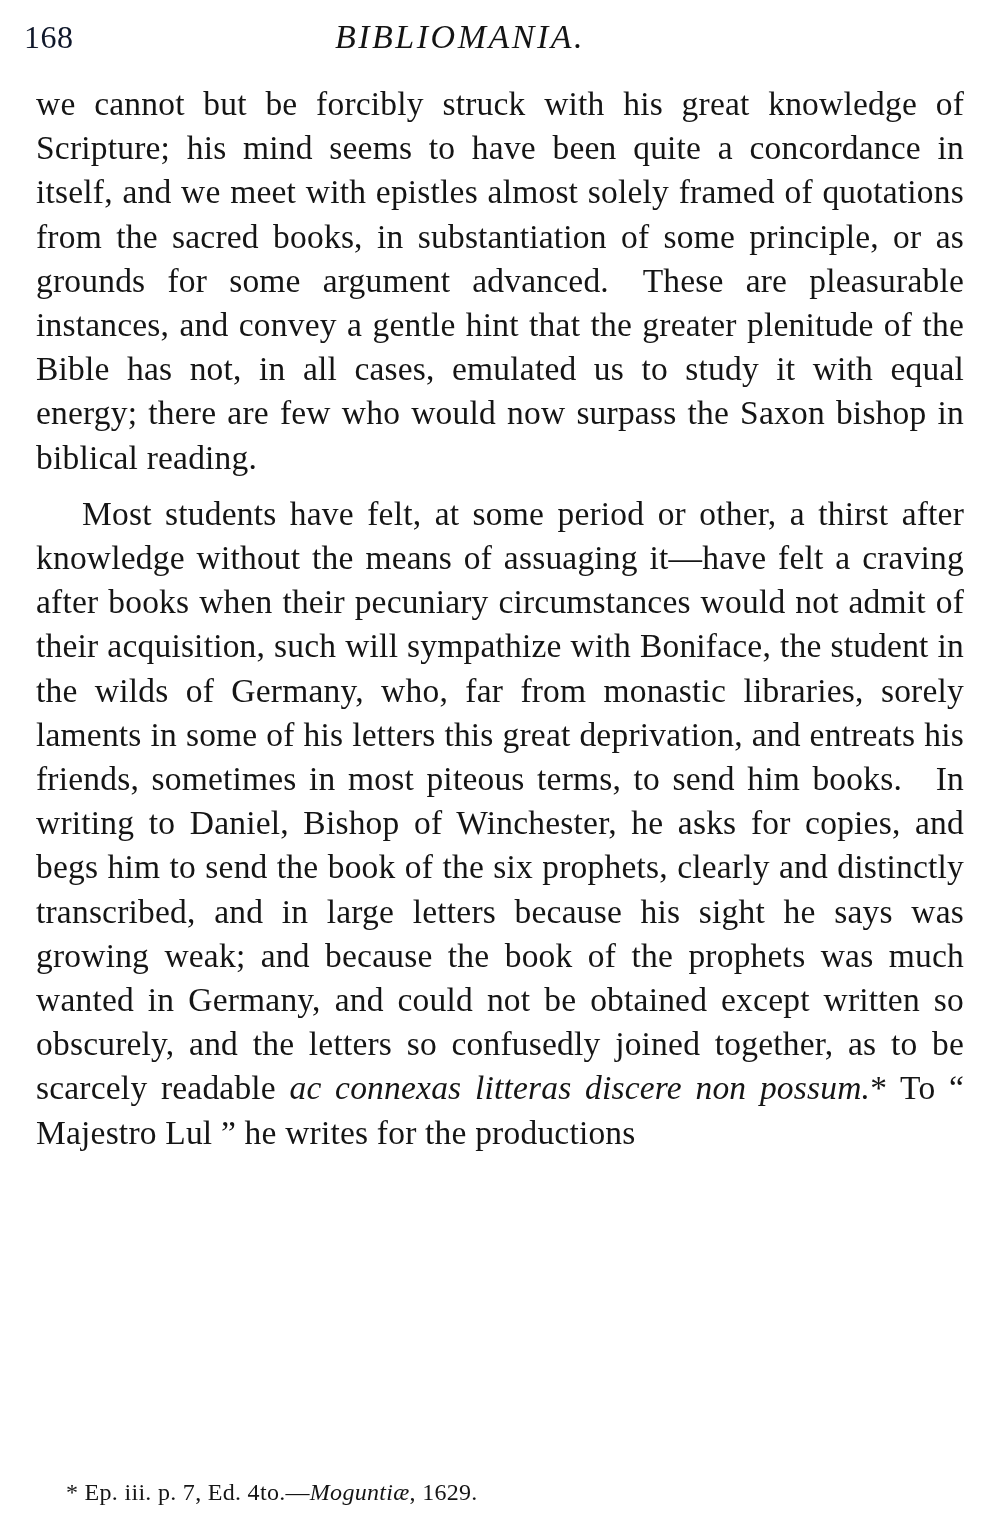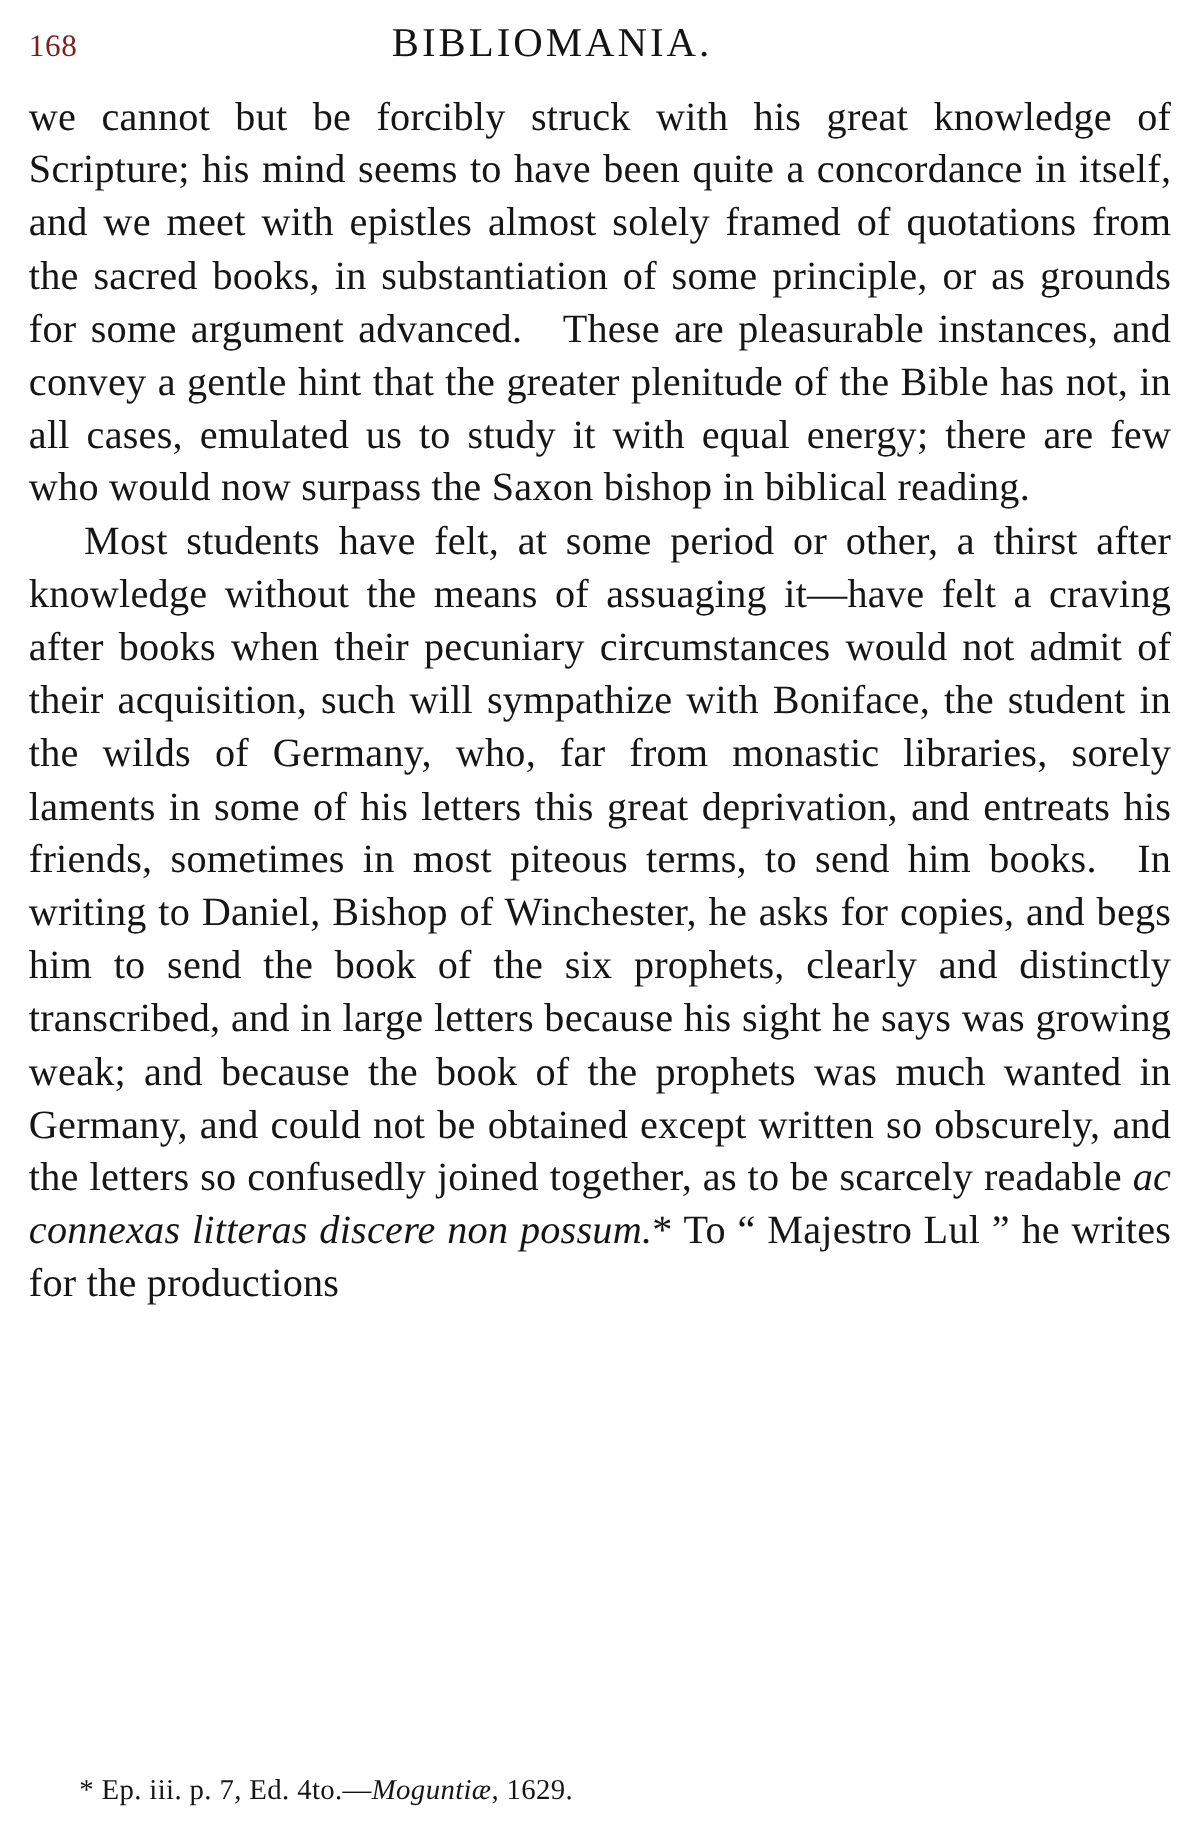--- a/index.html
+++ b/index.html
@@ -22,44 +22,45 @@
     padding: 18px 24px 10px 24px;
   }
   .running-head {
     display: flex;
     align-items: baseline;
     height: 52px;
     margin-bottom: 6px;
   }
   .folio {
     font-family: "Liberation Serif", serif;
-    font-size: 26px;
+    font-size: 32px;
     letter-spacing: 0.5px;
     width: 120px;
-    color: #7f1d1d;
+    color: #0f172a;
   }
   .head-title {
     flex: 1;
     text-align: center;
+    font-style: italic;
     font-size: 34px;
     letter-spacing: 2.5px;
     color: #141414;
     padding-right: 200px;
     white-space: nowrap;
   }
   .body-text {
     font-size: 33.5px;
     line-height: 44.2px;
     text-align: justify;
     text-justify: inter-word;
     color: #151515;
     letter-spacing: 0.2px;
   }
   .body-text p {
-    margin: 0;
+    margin: 12px;
   }
   .body-text p.indent {
     text-indent: 46px;
   }
   .body-text .ital {
     font-style: italic;
   }
   .footnote {
     position: absolute;
     left: 8px;

